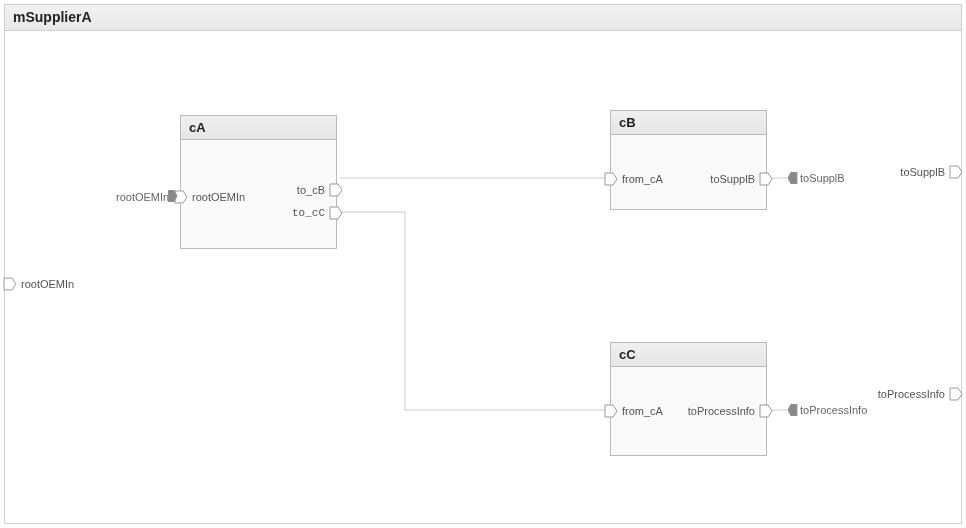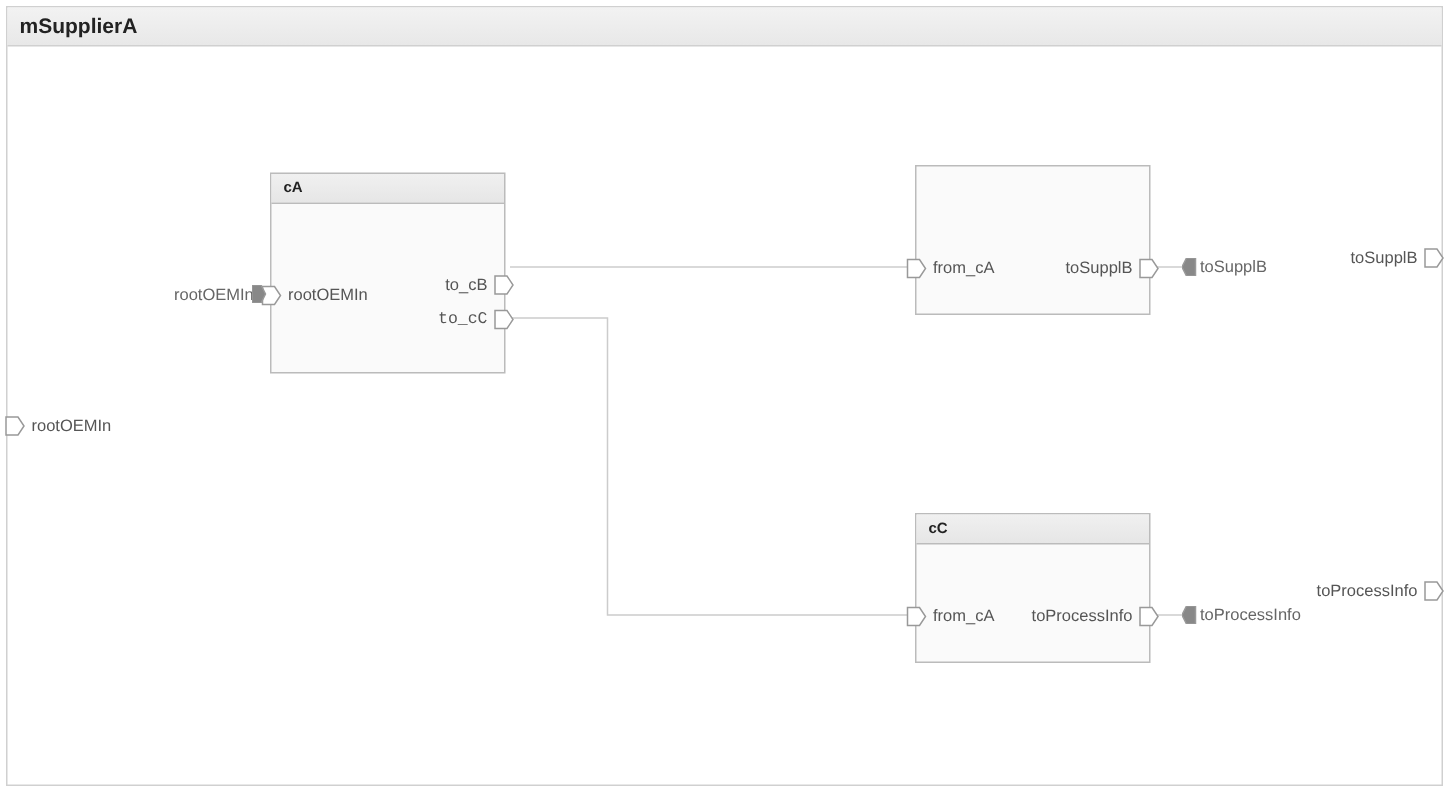--- a/index.html
+++ b/index.html
@@ -31,21 +31,21 @@
   }
   .block {
     position: absolute;
     border: 1px solid #bbb;
     background: #fafafa;
   }
   .block-header {
     background: linear-gradient(#f0f0f0, #e6e6e6);
     border-bottom: 1px solid #bbb;
     font-weight: bold;
-    font-size: 10px;
+    font-size: 13px;
     padding: 4px 8px;
     color: #222;
   }
 
   .port {
     position: absolute;
     display: flex;
     align-items: center;
     font-size: 11px;
     color: #555;
@@ -144,20 +144,21 @@
     </div>
   </div>
 
   <div class="ext-label" style="left:111px; top:186px;">rootOEMIn</div>
 
   <svg style="position:absolute; left:163px; top:185px;" width="10" height="12">
       <polygon class="stub-shape" points="0,0 6,0 9,6 6,12 0,12"></polygon>
     </svg>
 
   <div class="block" style="left:605px; top:105px; width:157px; height:100px;">
+    <div class="block-header">cB</div>
 
     <div class="port in" style="left:-7px; top:61px;">
       <svg width="14" height="14">
           <polygon class="inport-shape" points="1,1 9,1 13,7 9,13 1,13"></polygon>
         </svg>
       <span>from_cA</span>
     </div>
 
     <div class="port out" style="right:-7px; top:61px;">
       <span>toSupplB</span>
@@ -165,21 +166,21 @@
           <polygon class="outport-shape" points="1,1 9,1 13,7 9,13 1,13"></polygon>
         </svg>
     </div>
   </div>
 
   <svg style="position:absolute; left:783px; top:167px;" width="10" height="12">
       <polygon class="stub-shape" points="9,0 3,0 0,6 3,12 9,12"></polygon>
     </svg>
   <div class="ext-label" style="left:795px; top:167px;">toSupplB</div>
 
-  <div class="block" style="left:605px; top:337px; width:157px; height:100px;">
+  <div class="block" style="left:605px; top:337px; width:157px; height:114px;">
     <div class="block-header">cC</div>
 
     <div class="port in" style="left:-7px; top:61px;">
       <svg width="14" height="14">
           <polygon class="inport-shape" points="1,1 9,1 13,7 9,13 1,13"></polygon>
         </svg>
       <span>from_cA</span>
     </div>
 
     <div class="port out" style="right:-7px; top:61px;">

